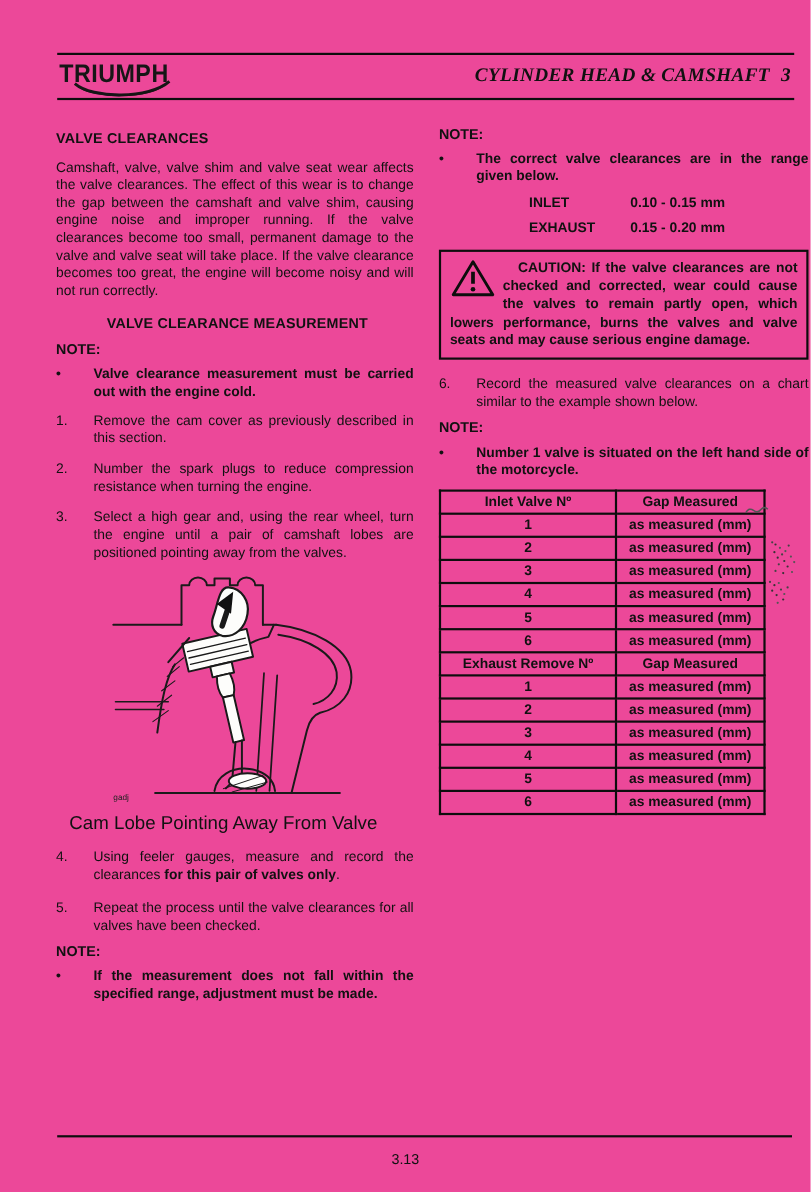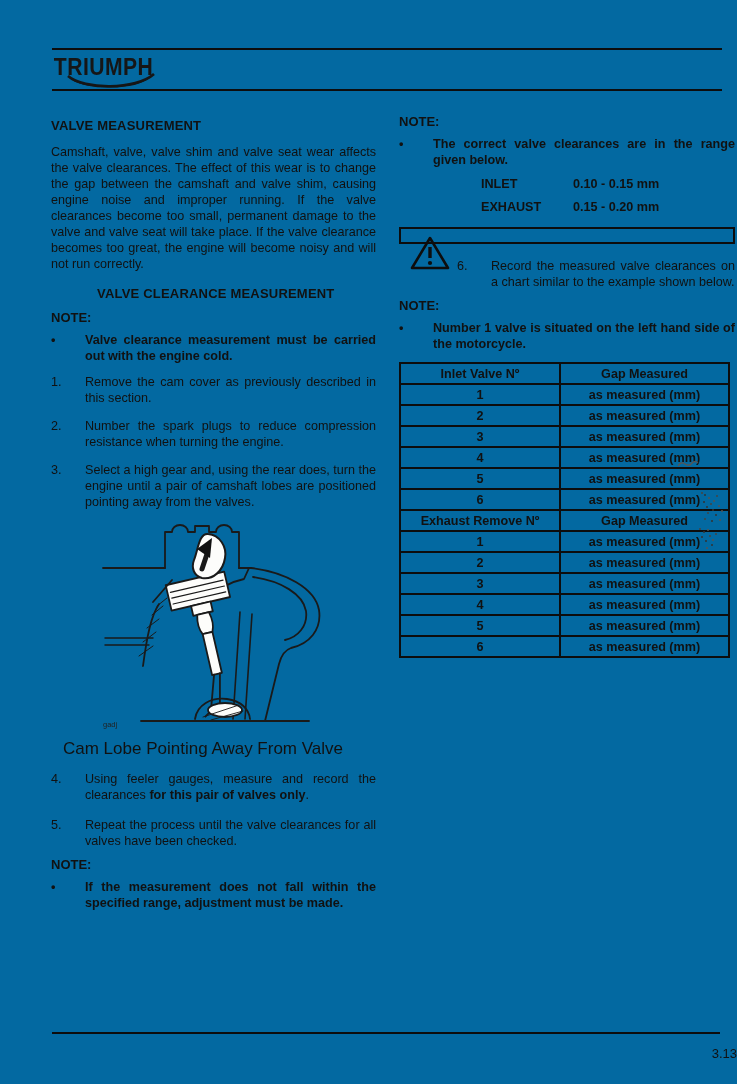--- a/index.html
+++ b/index.html
@@ -1,45 +1,45 @@
 <!DOCTYPE html>
 <html><head>
 <meta charset="utf-8">
 <style>
   html,body{margin:0;padding:0;background:#ffffff;}
-  .page{position:relative;width:737px;height:1084px;background:#0369a1;
+  .page{position:relative;width:737px;height:1084px;background:#ec4899;
         font-family:"Liberation Sans",sans-serif;color:#111;overflow:hidden;}
   .rule{position:absolute;background:#0d0d0d;height:2px;}
   .rule-top{left:52px;width:670px;top:48px;}
   .rule-head-bottom{left:52px;width:670px;top:89px;}
   .rule-foot{left:52px;width:668px;top:1032px;height:2px;}
   .brand{position:absolute;left:52px;top:52px;}
   .head-title{position:absolute;right:18px;top:58px;width:420px;text-align:right;
               font-family:"Liberation Serif",serif;font-style:italic;font-weight:bold;
               font-size:17.5px;letter-spacing:.3px;white-space:nowrap;}
   .head-title .chap{margin-left:10px;}
-  .pagenum{position:absolute;left:0;top:1046px;width:737px;text-align:right;font-size:13px;}
+  .pagenum{position:absolute;left:0;top:1046px;width:737px;text-align:center;font-size:13px;}
   .col{position:absolute;font-size:12.6px;line-height:16px;}
   .col-left{left:51px;top:118px;width:325px;}
   .col-right{left:399px;top:114px;width:336px;}
   h3{font-size:13px;margin:0 0 10px 0;letter-spacing:.2px;}
   .para{text-align:justify;margin:0 0 14px 0;}
   .notelbl{font-weight:bold;font-size:13px;margin:0 0 6px 0;}
   .li{display:flex;margin:0 0 12px 0;}
   .li .g{width:34px;flex:0 0 34px;}
   .li .t{flex:1;text-align:justify;}
   .li.bold .t, .li.bold .g{font-weight:bold;}
   .clr-row{display:flex;margin:0 0 7px 0;padding-left:34px;font-weight:bold;}
   .clr-row .lab{width:92px;flex:0 0 92px;padding-left:48px;}
   .caution{border:2px solid #0d0d0d;padding:6px 8px 7px 8px;font-weight:bold;
            text-align:justify;margin:5px 0 14px 0;line-height:16.5px;}
   .caution .tri{float:left;width:42px;height:36px;margin:0 6px 2px 0;}
   .caution .ct{text-indent:14px;}
   .chart-title{font-weight:bold;font-size:13px;margin:2px 0 10px 0;}
-  table.vc{border-collapse:collapse;width:331px;table-layout:fixed;}
+  table.vc{border-collapse:collapse;width:297px;table-layout:fixed;}
   table.vc td{border:2px solid #0d0d0d;text-align:center;font-weight:bold;
               font-size:12.6px;height:19px;padding:0 2px;}
   table.vc col.c1{width:160px;}
   .figure{margin:2px 0 6px 48px;}
   .figcap{font-weight:normal;font-size:17px;margin:0 0 14px 12px;}
   .artifact{position:absolute;pointer-events:none;}
   .dots1{left:701px;top:492px;width:2px;height:2px;background:#444;border-radius:50%;
     box-shadow:3px 2px 0 #333,7px 5px 0 #555,2px 9px 0 #333,9px 11px 0 #444,5px 14px 0 #333,
     12px 8px 0 #555,15px 3px 0 #444,11px 17px 0 #333,17px 13px 0 #555,6px 20px 0 #444,
     14px 22px 0 #333,20px 18px 0 #555,3px 26px 0 #444,10px 28px 0 #333,18px 27px 0 #555;}
@@ -54,44 +54,47 @@
 <div class="page">
 
   <div class="rule rule-top"></div>
   <div class="brand">
     <svg width="130" height="40" viewBox="0 0 130 40">
       <text x="2" y="23" font-family="Liberation Serif, serif" font-weight="bold" font-size="23" letter-spacing="0.5" transform="scale(0.92,1)" fill="#161616">TRIUMPH</text>
       <path d="M16 24 C 32 38 84 38 102 22" stroke="#161616" stroke-width="2.6" fill="none"></path>
       <path d="M20 27 C 34 38 82 38 98 25" stroke="#161616" stroke-width="1.2" fill="none"></path>
     </svg>
   </div>
+  <div class="head-title">
+    <span>CYLINDER HEAD &amp; CAMSHAFT</span><span class="chap">3</span>
+  </div>
   <div class="rule rule-head-bottom"></div>
 
   <div class="col col-left">
-    <h3>VALVE MEASUREMENT</h3>
+    <h3>VALVE CLEARANCES</h3>
     <p class="para">Camshaft, valve, valve shim and valve seat wear affects the valve clearances. The effect of this wear is to change the gap between the camshaft and valve shim, causing engine noise and improper running. If the valve clearances become too small, permanent damage to the valve and valve seat will take place. If the valve clearance becomes too great, the engine will become noisy and will not run correctly.</p>
 
     <h3 style="margin-bottom:8px;margin-left:46px;">VALVE CLEARANCE MEASUREMENT</h3>
     <div class="notelbl">NOTE:</div>
     <div class="li bold" style="margin-bottom:10px;">
       <div class="g">•</div>
       <div class="t">Valve clearance measurement must be carried out with the engine cold.</div>
     </div>
 
     <div class="li">
       <div class="g">1.</div>
       <div class="t">Remove the cam cover as previously described in this section.</div>
     </div>
     <div class="li">
       <div class="g">2.</div>
       <div class="t">Number the spark plugs to reduce compression resistance when turning the engine.</div>
     </div>
     <div class="li" style="margin-bottom:6px;">
       <div class="g">3.</div>
-      <div class="t">Select a high gear and, using the rear does, turn the engine until a pair of camshaft lobes are positioned pointing away from the valves.</div>
+      <div class="t">Select a high gear and, using the rear wheel, turn the engine until a pair of camshaft lobes are positioned pointing away from the valves.</div>
     </div>
 
     <div class="figure">
       <svg width="240" height="215" viewBox="0 0 240 215">
         <g fill="none" stroke="#1a1a1a" stroke-width="1.8" stroke-linejoin="round" stroke-linecap="round">
 
           <path d="M4 52 H66"></path>
 
           <path d="M66 52 V16 h7 a8 7 0 0 1 16 0 h7 v-6 h14 v6 h7 a8 7 0 0 1 16 0 h7 v36"></path>
           <path d="M140 52 h12"></path>
@@ -164,20 +167,21 @@
       <div class="lab">EXHAUST</div>
       <div>0.15 - 0.20 mm</div>
     </div>
 
     <div class="caution">
       <svg class="tri" viewBox="0 0 42 36">
         <path d="M21 3 L39 33 H3 Z" fill="none" stroke="#0d0d0d" stroke-width="2.6" stroke-linejoin="round"></path>
         <line x1="21" y1="12" x2="21" y2="23" stroke="#0d0d0d" stroke-width="3.4"></line>
         <circle cx="21" cy="28" r="2.1" fill="#0d0d0d"></circle>
       </svg>
+      <div class="ct">CAUTION:  If the valve clearances are not checked and corrected, wear could cause the valves to remain partly open, which lowers performance, burns the valves and valve seats and may cause serious engine damage.</div>
     </div>
 
     <div class="li" style="margin-bottom:8px;">
       <div class="g">6.</div>
       <div class="t">Record the measured valve clearances on a chart similar to the example shown below.</div>
     </div>
 
     <div class="notelbl">NOTE:</div>
     <div class="li bold" style="margin-bottom:10px;">
       <div class="g">•</div>

